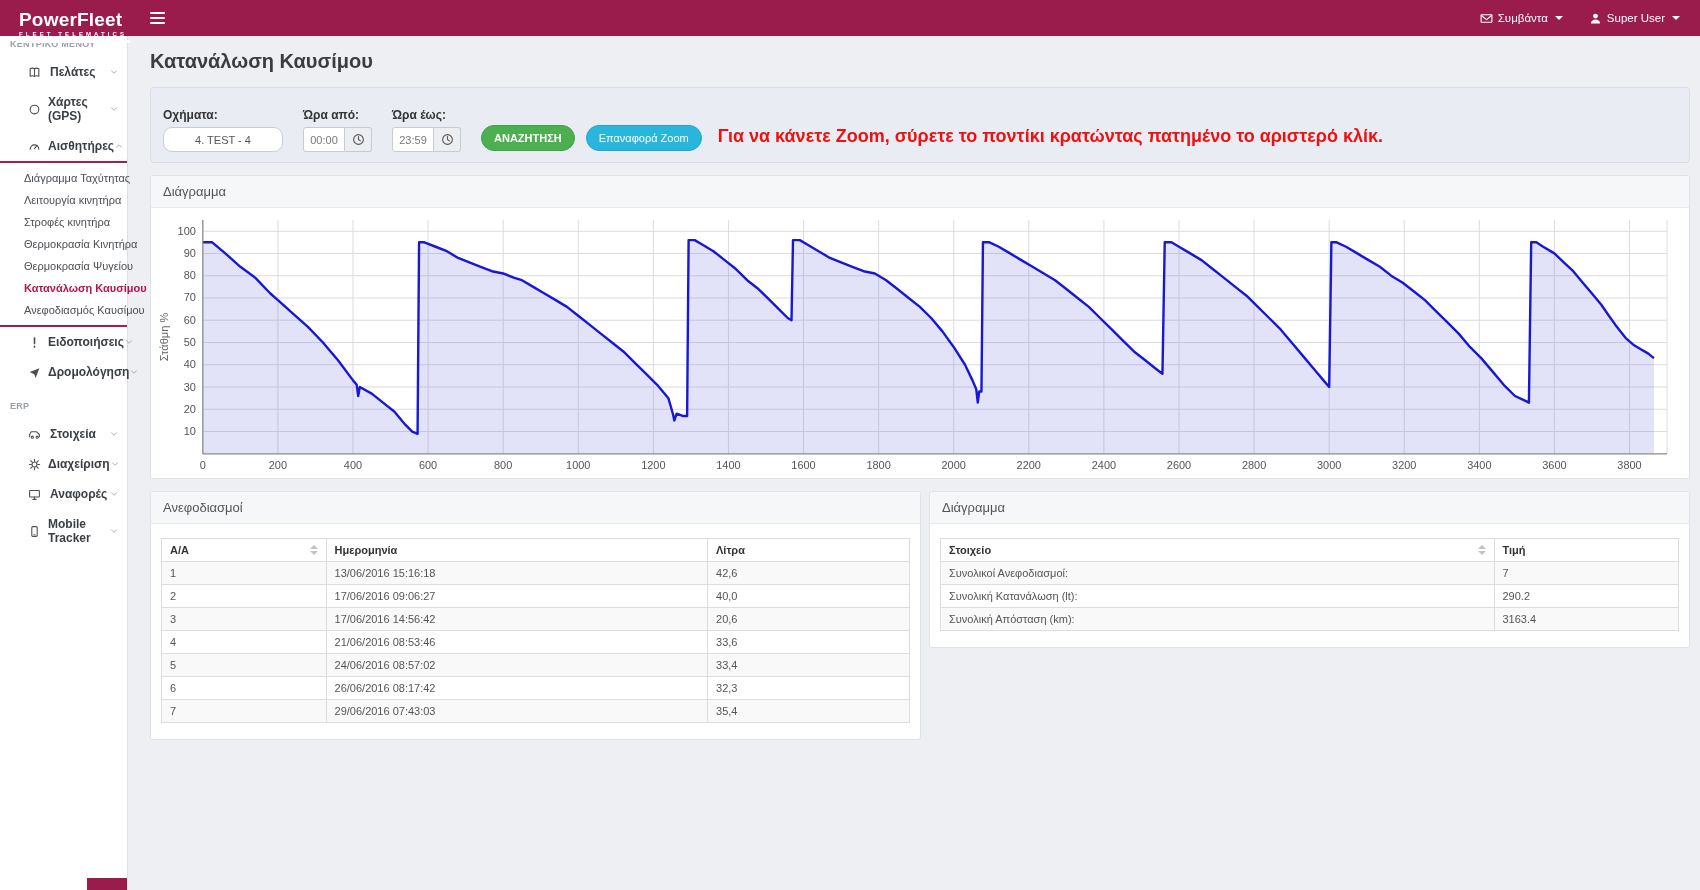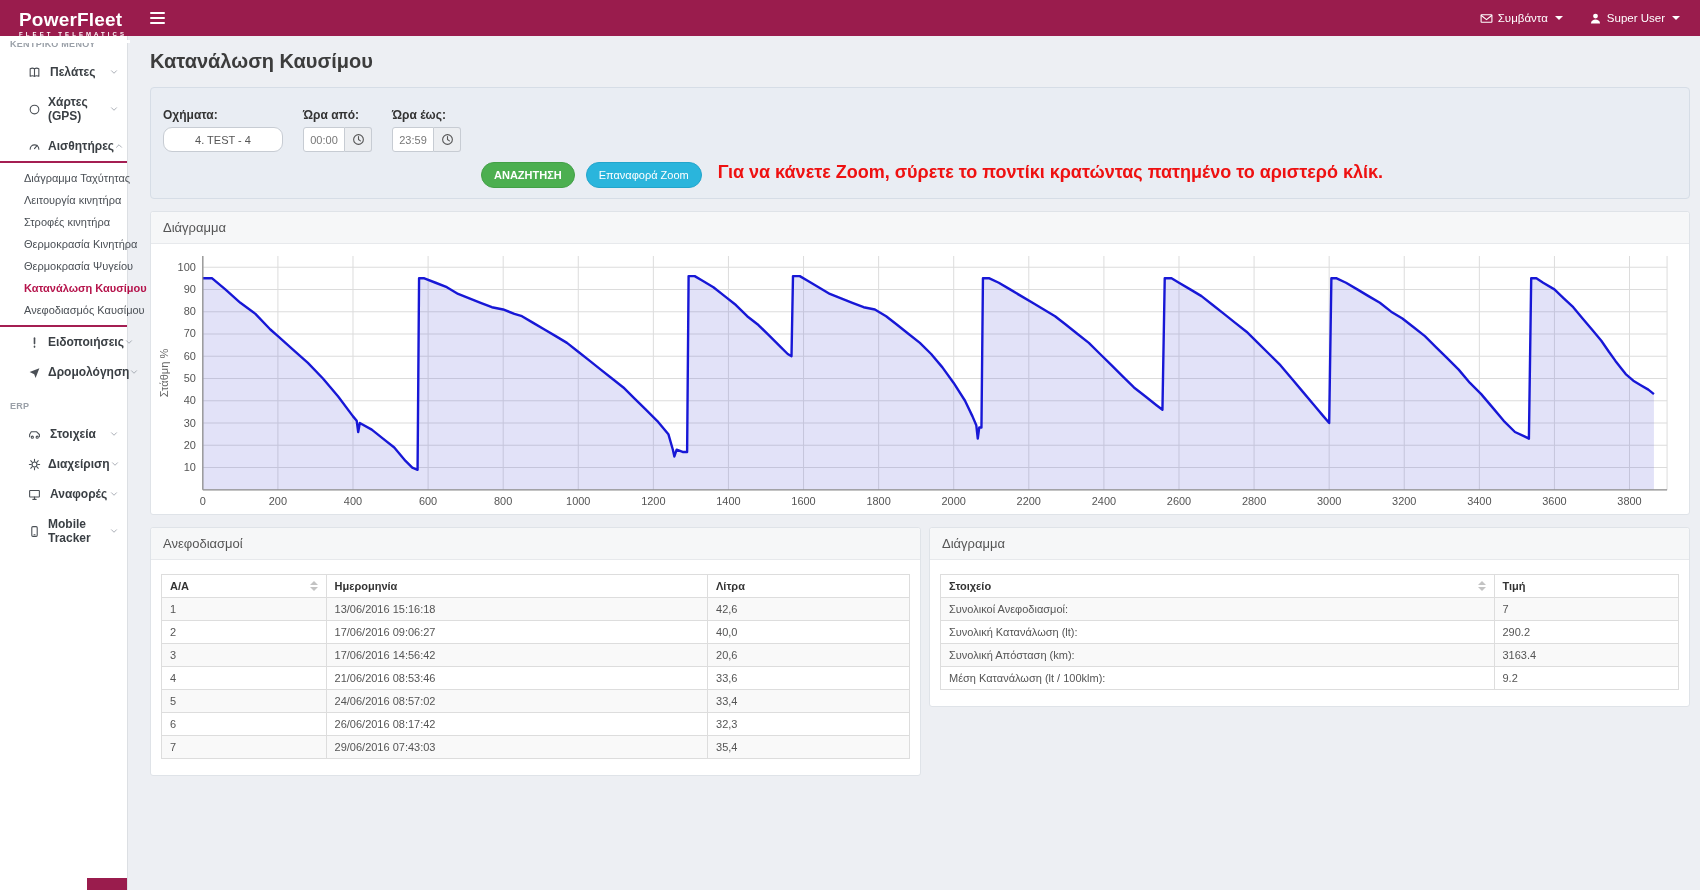--- a/index.html
+++ b/index.html
@@ -40,21 +40,21 @@
   .fgroup { display:flex; flex-direction:column; gap:5px; margin-right:20px; }
   .flabel { font-size:12px; font-weight:bold; color:#333; }
   .fctrl { display:flex; }
   .finput { height:25px; border:1px solid #c7ccd3; border-radius:9px; background:#fff;
             font-size:11px; color:#555; text-align:center; font-family:inherit; }
   .finput.grouped { border-radius:3px 0 0 3px; color:#777; }
   .addon { height:25px; width:27px; border:1px solid #c7ccd3; border-left:none; border-radius:0 3px 3px 0;
            background:#eceef1; display:flex; align-items:center; justify-content:center; color:#555; cursor:pointer; }
   .btns { display:flex; align-items:flex-end; margin-top:17px; gap:11px; }
   .btn { height:26px; border:none; border-radius:13px; font-family:inherit; font-size:11px; font-weight:bold;
-         color:#fff; padding:0 12px; cursor:pointer;margin-top:37px; }
+         color:#fff; padding:0 12px; cursor:pointer; }
   .btn-search { background:#4caf50; border:1px solid #43a047; }
   .btn-zoom { background:#2ab5dc; border:1px solid #22a5cc; font-weight:normal; }
   .zoom-note { align-self:flex-end; margin:0 0 5px 16px; color:#ee1111; font-weight:bold; font-size:18px; }
 
   
   .panel { background:#fff; border:1px solid #dfe3e8; border-radius:3px; margin-top:12px; }
   .panel-h { padding:8px 12px; background:#f6f7f8; border-bottom:1px solid #e7e9ec;
              color:#555; font-size:13px; border-radius:3px 3px 0 0; }
   .chart-body { padding:6px 6px 2px; }
   #chart-svg { width:100%; height:262px; display:block; cursor:crosshair; }
@@ -511,23 +511,19 @@
                 <td>7</td>
               </tr>
             <tr>
                 <td>Συνολική Κατανάλωση (lt):</td>
                 <td>290.2</td>
               </tr>
             <tr class="odd">
                 <td>Συνολική Απόσταση (km):</td>
                 <td>3163.4</td>
               </tr>
-            <tr>
-                <td>Μέση Κατανάλωση (lt / 100klm):</td>
-                <td>9.2</td>
-              </tr>
           </tbody>
         </table>
       </div>
     </section>
   </div>
 
 </main>
 
 </body></html>

